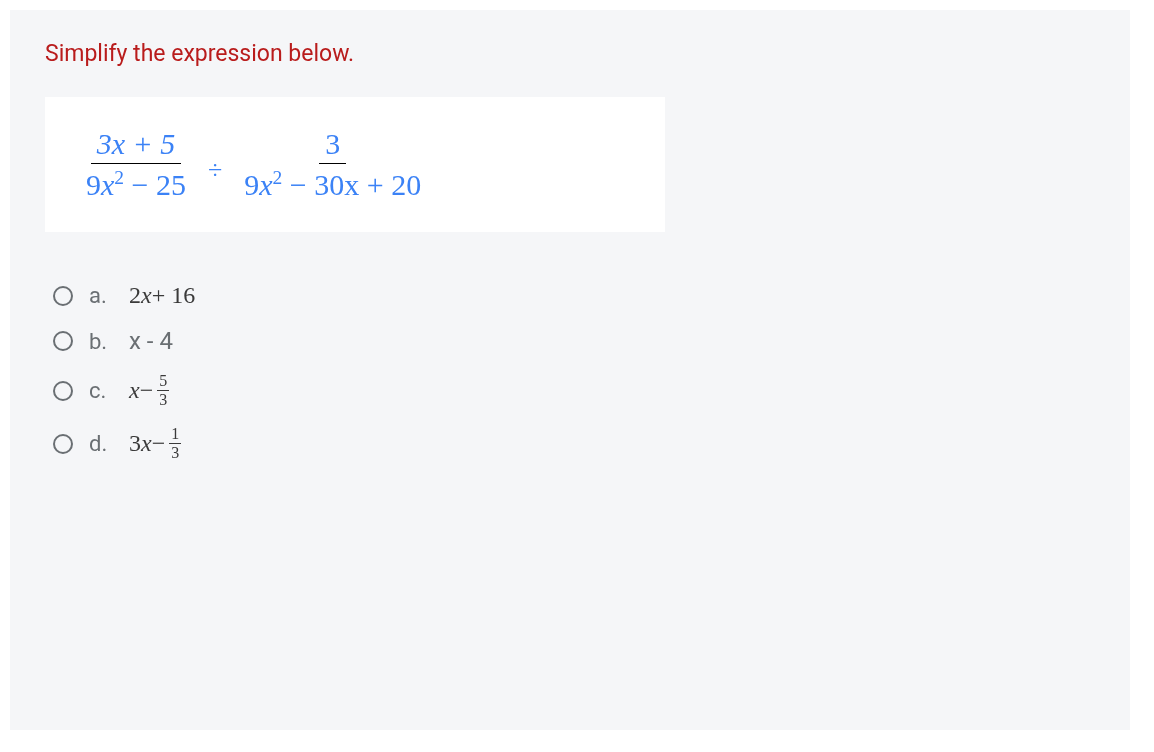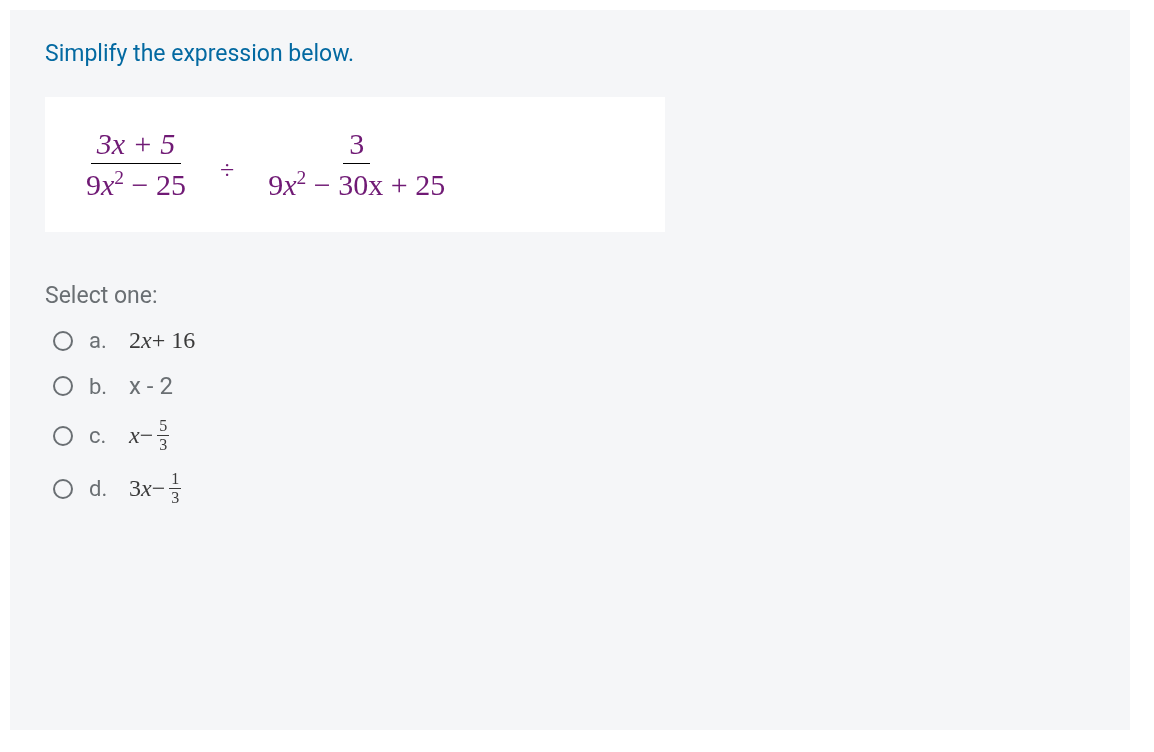--- a/index.html
+++ b/index.html
@@ -16,39 +16,39 @@
     }
     .question-container {
       background: #f5f7f9;
       background: linear-gradient(to bottom, #f8f9fa 0%, #f1f3f5 100%);
       background: #f5f6f8;
       padding: 30px 35px 40px 35px;
       width: 1120px;
       min-height: 720px;
     }
     .question-prompt {
-      color: #0369a1;
+      color: #b91c1c;
       font-size: 23px;
       font-weight: 400;
       margin-bottom: 30px;
     }
     .expression-box {
       background: #ffffff;
       padding: 30px 35px 30px 35px;
       display: inline-block;
       margin-bottom: 50px;
       min-width: 620px;
     }
     .math-expression {
       font-family: "Times New Roman", Times, serif;
       font-size: 30px;
-      color: #701a75;
-      display: flex;
-      align-items: center;
-      gap: 24px;
+      color: #3b82f6;
+      display: flex;
+      align-items: center;
+      gap: 12px;
     }
     .fraction {
       display: inline-flex;
       flex-direction: column;
       align-items: center;
       vertical-align: middle;
     }
     .fraction .num {
       border-bottom: 1.5px solid #000;
       padding: 0 6px 2px 6px;
@@ -142,43 +142,42 @@
 
   <div class="expression-box">
     <div class="math-expression">
       <span class="fraction">
         <span class="num"><span class="italic">3x + 5</span></span>
         <span class="den"><span>9</span><span class="italic">x</span><span class="sup">2</span><span> − 25</span></span>
       </span>
       <span class="divide-sym">÷</span>
       <span class="fraction">
         <span class="num">3</span>
-        <span class="den"><span>9</span><span class="italic">x</span><span class="sup">2</span><span> − 30x + 25</span></span>
+        <span class="den"><span>9</span><span class="italic">x</span><span class="sup">2</span><span> − 30x + 20</span></span>
       </span>
     </div>
   </div>
 
-  <div class="select-label">Select one:</div>
 
   <div class="options">
 
     <label class="option">
       <input type="radio" name="answer" class="radio" style="">
       <span class="opt-letter">a.</span>
       <span class="opt-content">
           <span>2</span>
           <span class="italic">x</span>
           <span> + 16</span>
         </span>
     </label>
 
     <label class="option">
       <input type="radio" name="answer" class="radio" style="">
       <span class="opt-letter">b.</span>
-      <span class="opt-content plain">x - 2</span>
+      <span class="opt-content plain">x - 4</span>
     </label>
 
     <label class="option">
       <input type="radio" name="answer" class="radio" style="">
       <span class="opt-letter">c.</span>
       <span class="opt-content">
         <span class="italic">x</span>
           <span> − </span>
         <span class="small-fraction">
           <span class="sf-num">5</span>

